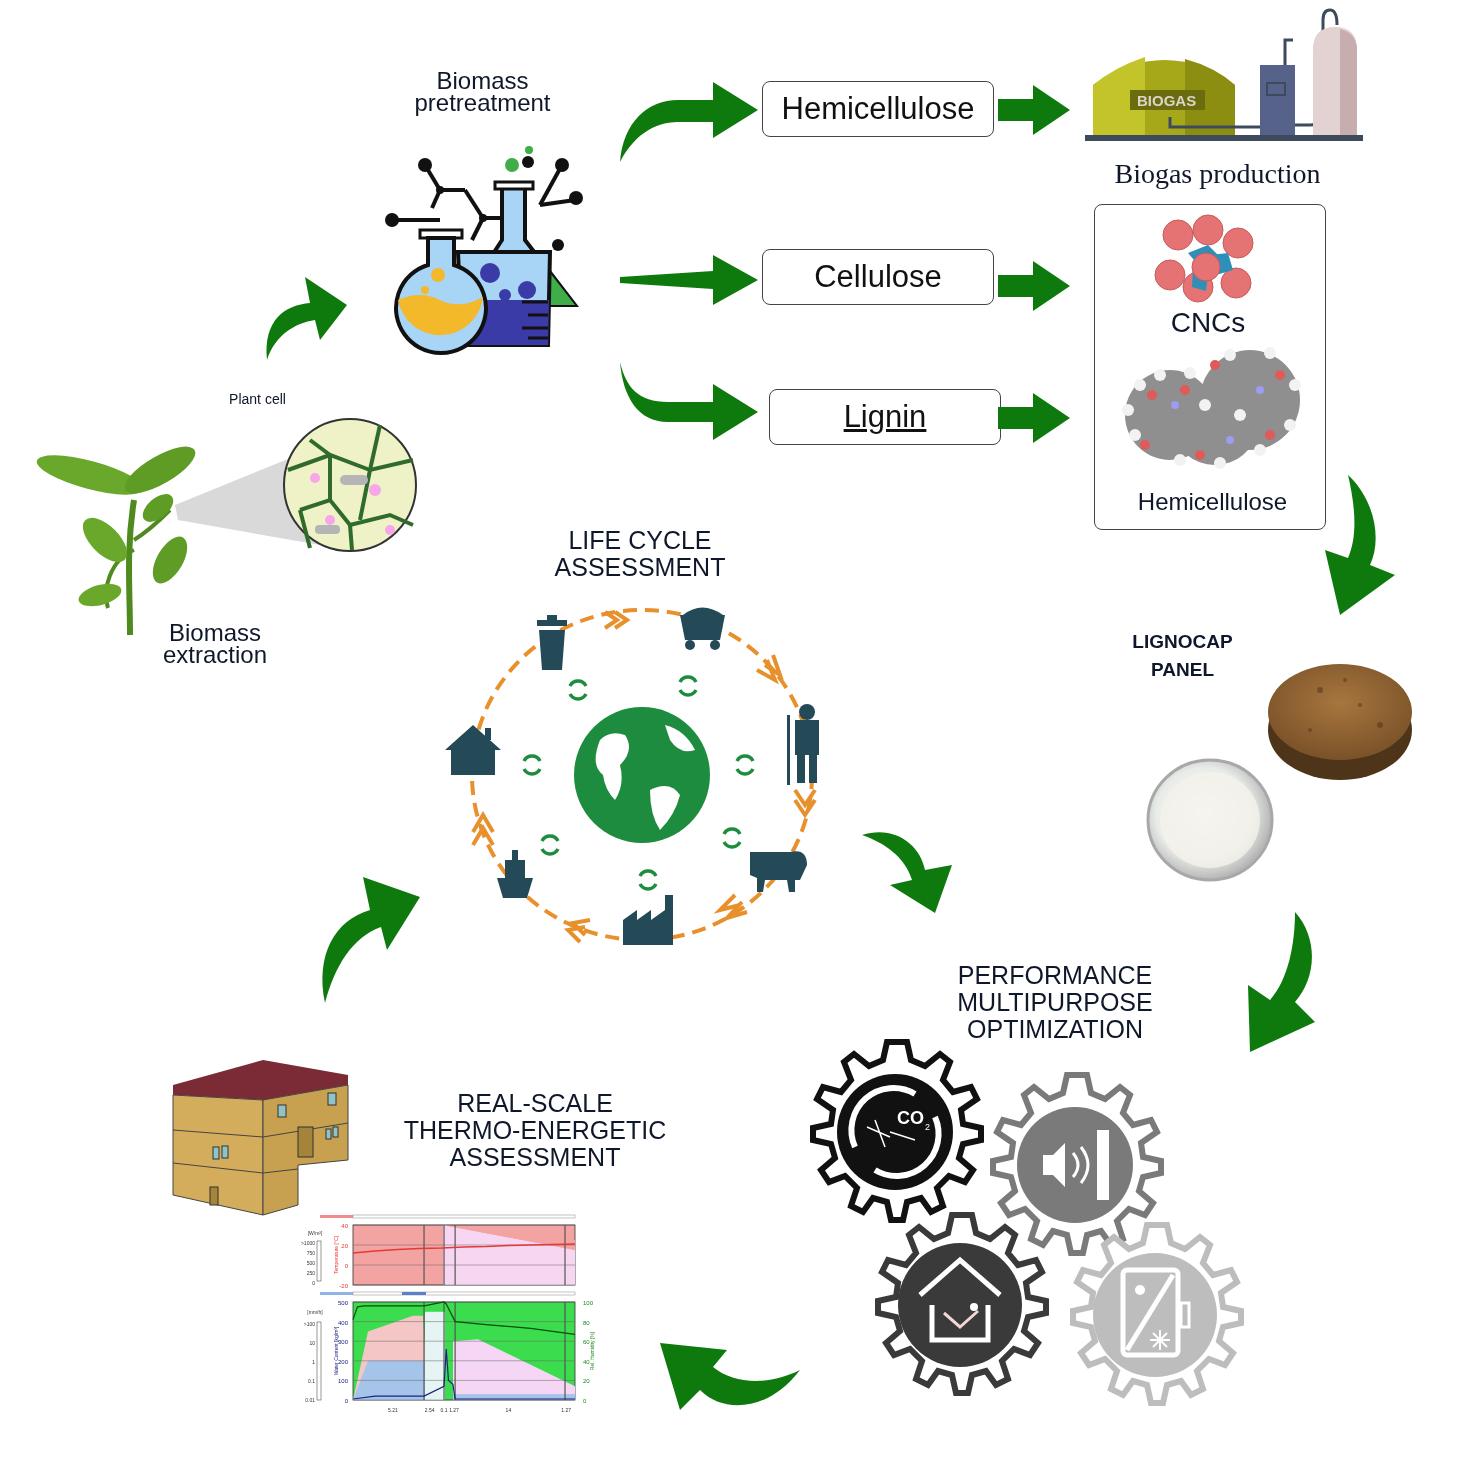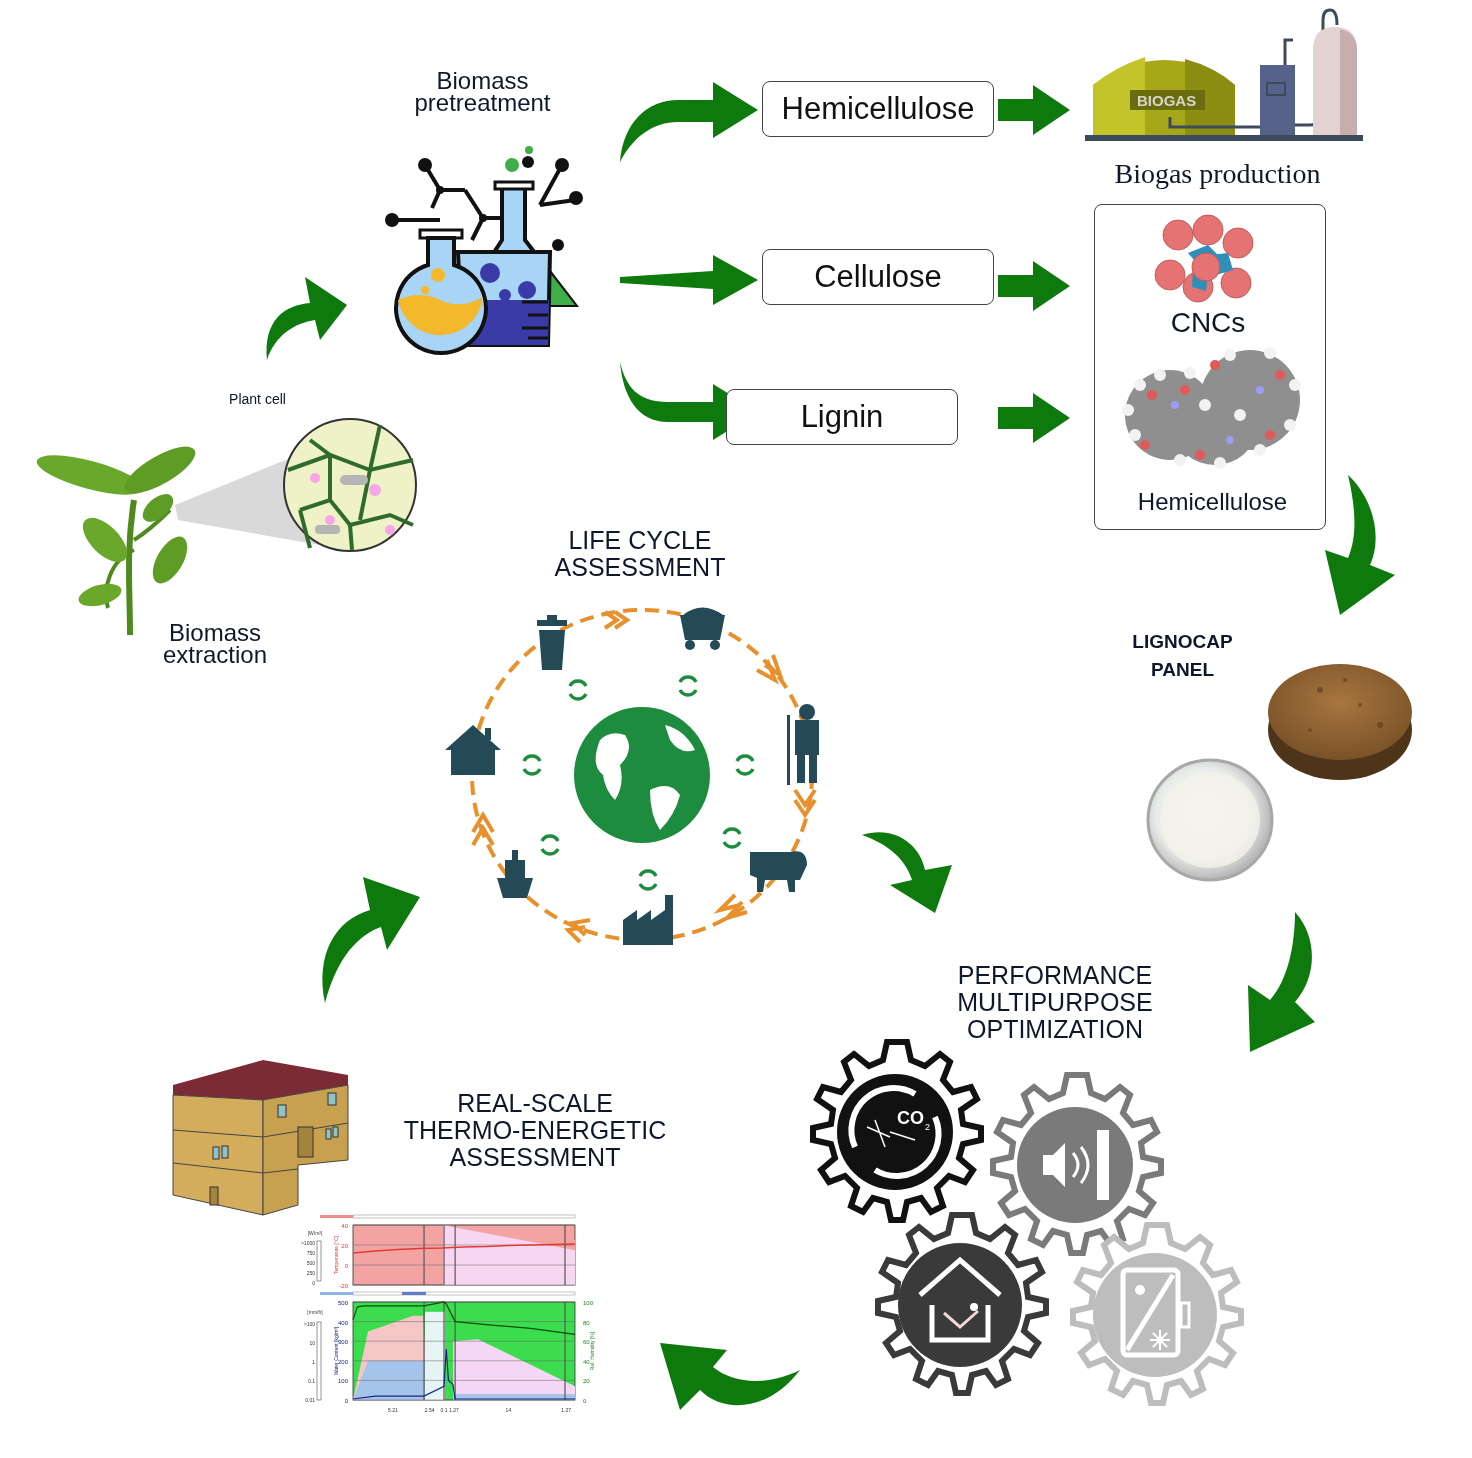--- a/index.html
+++ b/index.html
@@ -118,21 +118,21 @@
 </svg>
 <svg style="left:618px;top:255px;" width="145" height="50" viewBox="0 0 145 50">
   <path d="M2 22 L95 16 L95 0 L140 25 L95 50 L95 34 L2 28 Z" fill="#0e7a0d"></path>
 </svg>
 <svg style="left:618px;top:362px;" width="145" height="80" viewBox="0 0 145 80">
   <path d="M2 0 C8 25 20 40 50 40 L95 40 L95 22 L140 50 L95 78 L95 60 L50 60 C20 60 5 35 2 0 Z" fill="#0e7a0d"></path>
 </svg>
 
 <div class="box" style="left:762px;top:81px;width:230px;height:54px;">Hemicellulose</div>
 <div class="box" style="left:762px;top:249px;width:230px;height:54px;">Cellulose</div>
-<div class="box" style="left:726px;top:389px;width:230px;height:54px;">Lignin</div>
+<div class="box" style="left:769px;top:389px;width:230px;height:54px;text-decoration:underline;">Lignin</div>
 
 <svg style="left:998px;top:85px;" width="75" height="50" viewBox="0 0 75 50">
   <path d="M0 14 L35 14 L35 0 L72 25 L35 50 L35 36 L0 36 Z" fill="#0e7a0d"></path>
 </svg>
 <svg style="left:998px;top:261px;" width="75" height="50" viewBox="0 0 75 50">
   <path d="M0 14 L35 14 L35 0 L72 25 L35 50 L35 36 L0 36 Z" fill="#0e7a0d"></path>
 </svg>
 <svg style="left:998px;top:393px;" width="75" height="50" viewBox="0 0 75 50">
   <path d="M0 14 L35 14 L35 0 L72 25 L35 50 L35 36 L0 36 Z" fill="#0e7a0d"></path>
 </svg>

